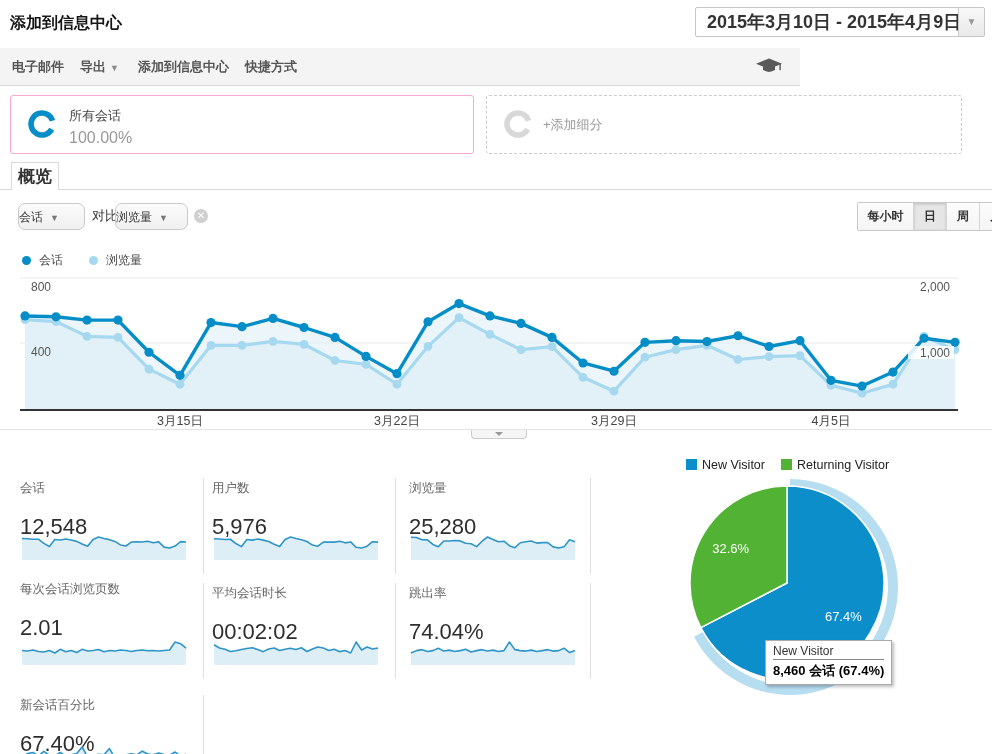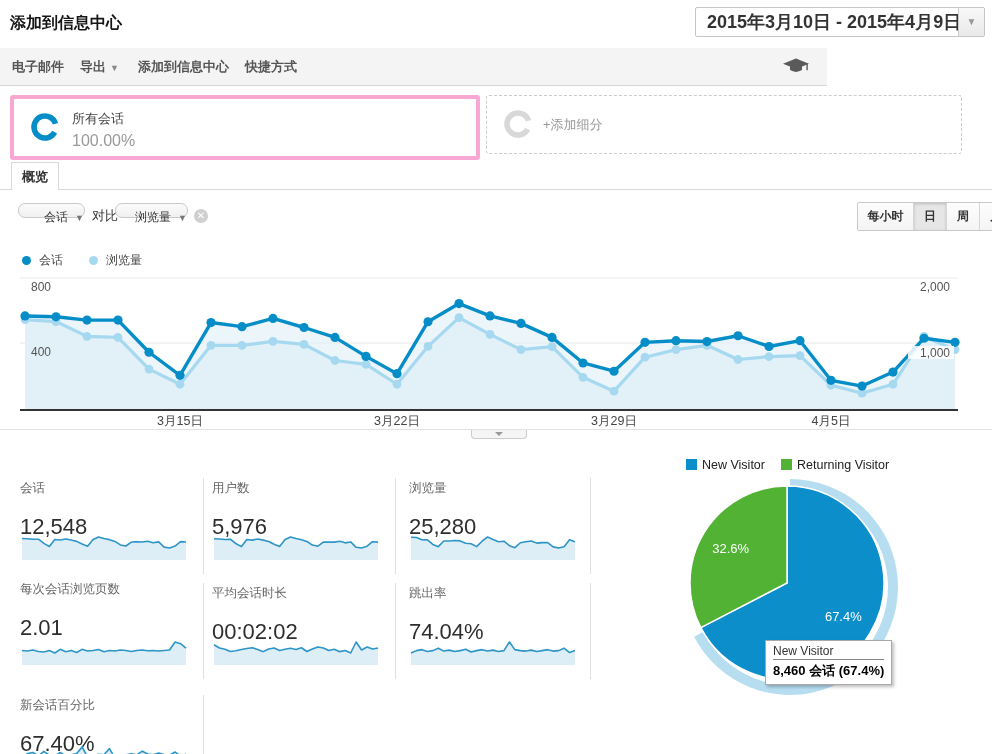--- a/index.html
+++ b/index.html
@@ -6,39 +6,39 @@
   #app{position:relative;width:992px;height:754px;overflow:hidden;background:#fff;
        font-family:"Liberation Sans","DejaVu Sans",sans-serif;color:#333;}
   .abs{position:absolute;}
   
   .page-title{left:10px;top:13px;font-size:16px;font-weight:bold;color:#151515;}
   .datebox{left:695px;top:7px;width:288px;height:28px;border:1px solid #c6c6c6;border-radius:2px;background:#fff;}
   .datebox .dtext{position:absolute;left:11px;top:0;line-height:28px;font-size:18px;font-weight:bold;color:#333;}
   .datebox .darrow{position:absolute;right:0;top:0;width:25px;height:28px;border-left:1px solid #ccc;
        background:linear-gradient(#f8f8f8,#e9e9e9);text-align:center;line-height:28px;color:#999;font-size:10px;cursor:pointer;}
   
-  .toolbar{left:0;top:48px;width:800px;height:37px;background:#f4f4f4;border-bottom:1px solid #d6d6d6;padding-left:27px;}
+  .toolbar{left:0;top:48px;width:800px;height:37px;background:#f4f4f4;border-bottom:1px solid #d6d6d6;}
   .tb-item{position:absolute;top:0;height:37px;line-height:37px;font-size:13px;font-weight:bold;color:#555;cursor:pointer;}
   .tb-caret{font-size:9px;color:#888;margin-left:4px;}
   .cap{position:absolute;right:18px;top:9px;width:26px;height:19px;}
   
   .segcard{top:95px;height:57px;background:#fff;border-radius:3px;}
-  .seg1{left:10px;width:462px;border:4px solid #f9a8d4;text-decoration:underline;}
+  .seg1{left:10px;width:462px;border:1px solid #f9a8d4;text-decoration:underline;}
   .seg2{left:486px;width:474px;border:1px dashed #ccc;}
   .donut{position:absolute;left:16px;top:13px;width:30px;height:30px;}
   .seg-label{position:absolute;left:58px;top:11px;font-size:13px;color:#444;}
   .seg-pct{position:absolute;left:58px;top:33px;font-size:16px;color:#999;}
   .seg-add-label{position:absolute;left:56px;top:20px;font-size:13px;color:#999;}
   
   .tab{left:11px;top:162px;width:46px;height:27px;background:#fff;border:1px solid #d9d9d9;border-bottom:none;
-       text-align:center;line-height:27px;font-size:13px;font-weight:bold;color:#333;z-index:2;}
+       text-align:center;line-height:27px;font-size:17px;font-weight:bold;color:#333;z-index:2;}
   .tabline{left:0;top:189px;width:992px;height:1px;background:#d9d9d9;}
   
-  .gabtn{height:15px;border:1px solid #c9c9c9;border-radius:7px;background:linear-gradient(#fbfbfb,#f0f0f0);
-       font-size:12px;color:#333;line-height:27px;text-align:right;cursor:pointer;box-sizing:border-box;}
+  .gabtn{height:27px;border:1px solid #c9c9c9;border-radius:7px;background:linear-gradient(#fbfbfb,#f0f0f0);
+       font-size:12px;color:#333;line-height:27px;text-align:left;cursor:pointer;box-sizing:border-box;}
   .btn-metric1{left:18px;top:203px;width:67px;}
   .btn-metric2{left:115px;top:203px;width:73px;}
   .gabtn .caret{font-size:9px;color:#777;margin-left:7px;}
   .vs-label{left:92px;top:207px;font-size:13px;color:#333;}
   .clearx{left:194px;top:209px;width:14px;height:14px;border-radius:50%;background:#cfcfcf;color:#fff;
        font-size:10px;line-height:14px;text-align:center;font-weight:bold;cursor:pointer;}
   .gran{left:822px;top:202px;height:27px;display:flex;border:1px solid #c9c9c9;border-radius:2px;overflow:hidden;background:#fff;margin-left:35px;}
   .gran .g{height:27px;line-height:27px;text-align:center;font-size:12px;font-weight:bold;color:#333;
        border-left:1px solid #d6d6d6;background:linear-gradient(#fdfdfd,#f4f4f4);cursor:pointer;}
   .gran .g:first-child{border-left:none;}

